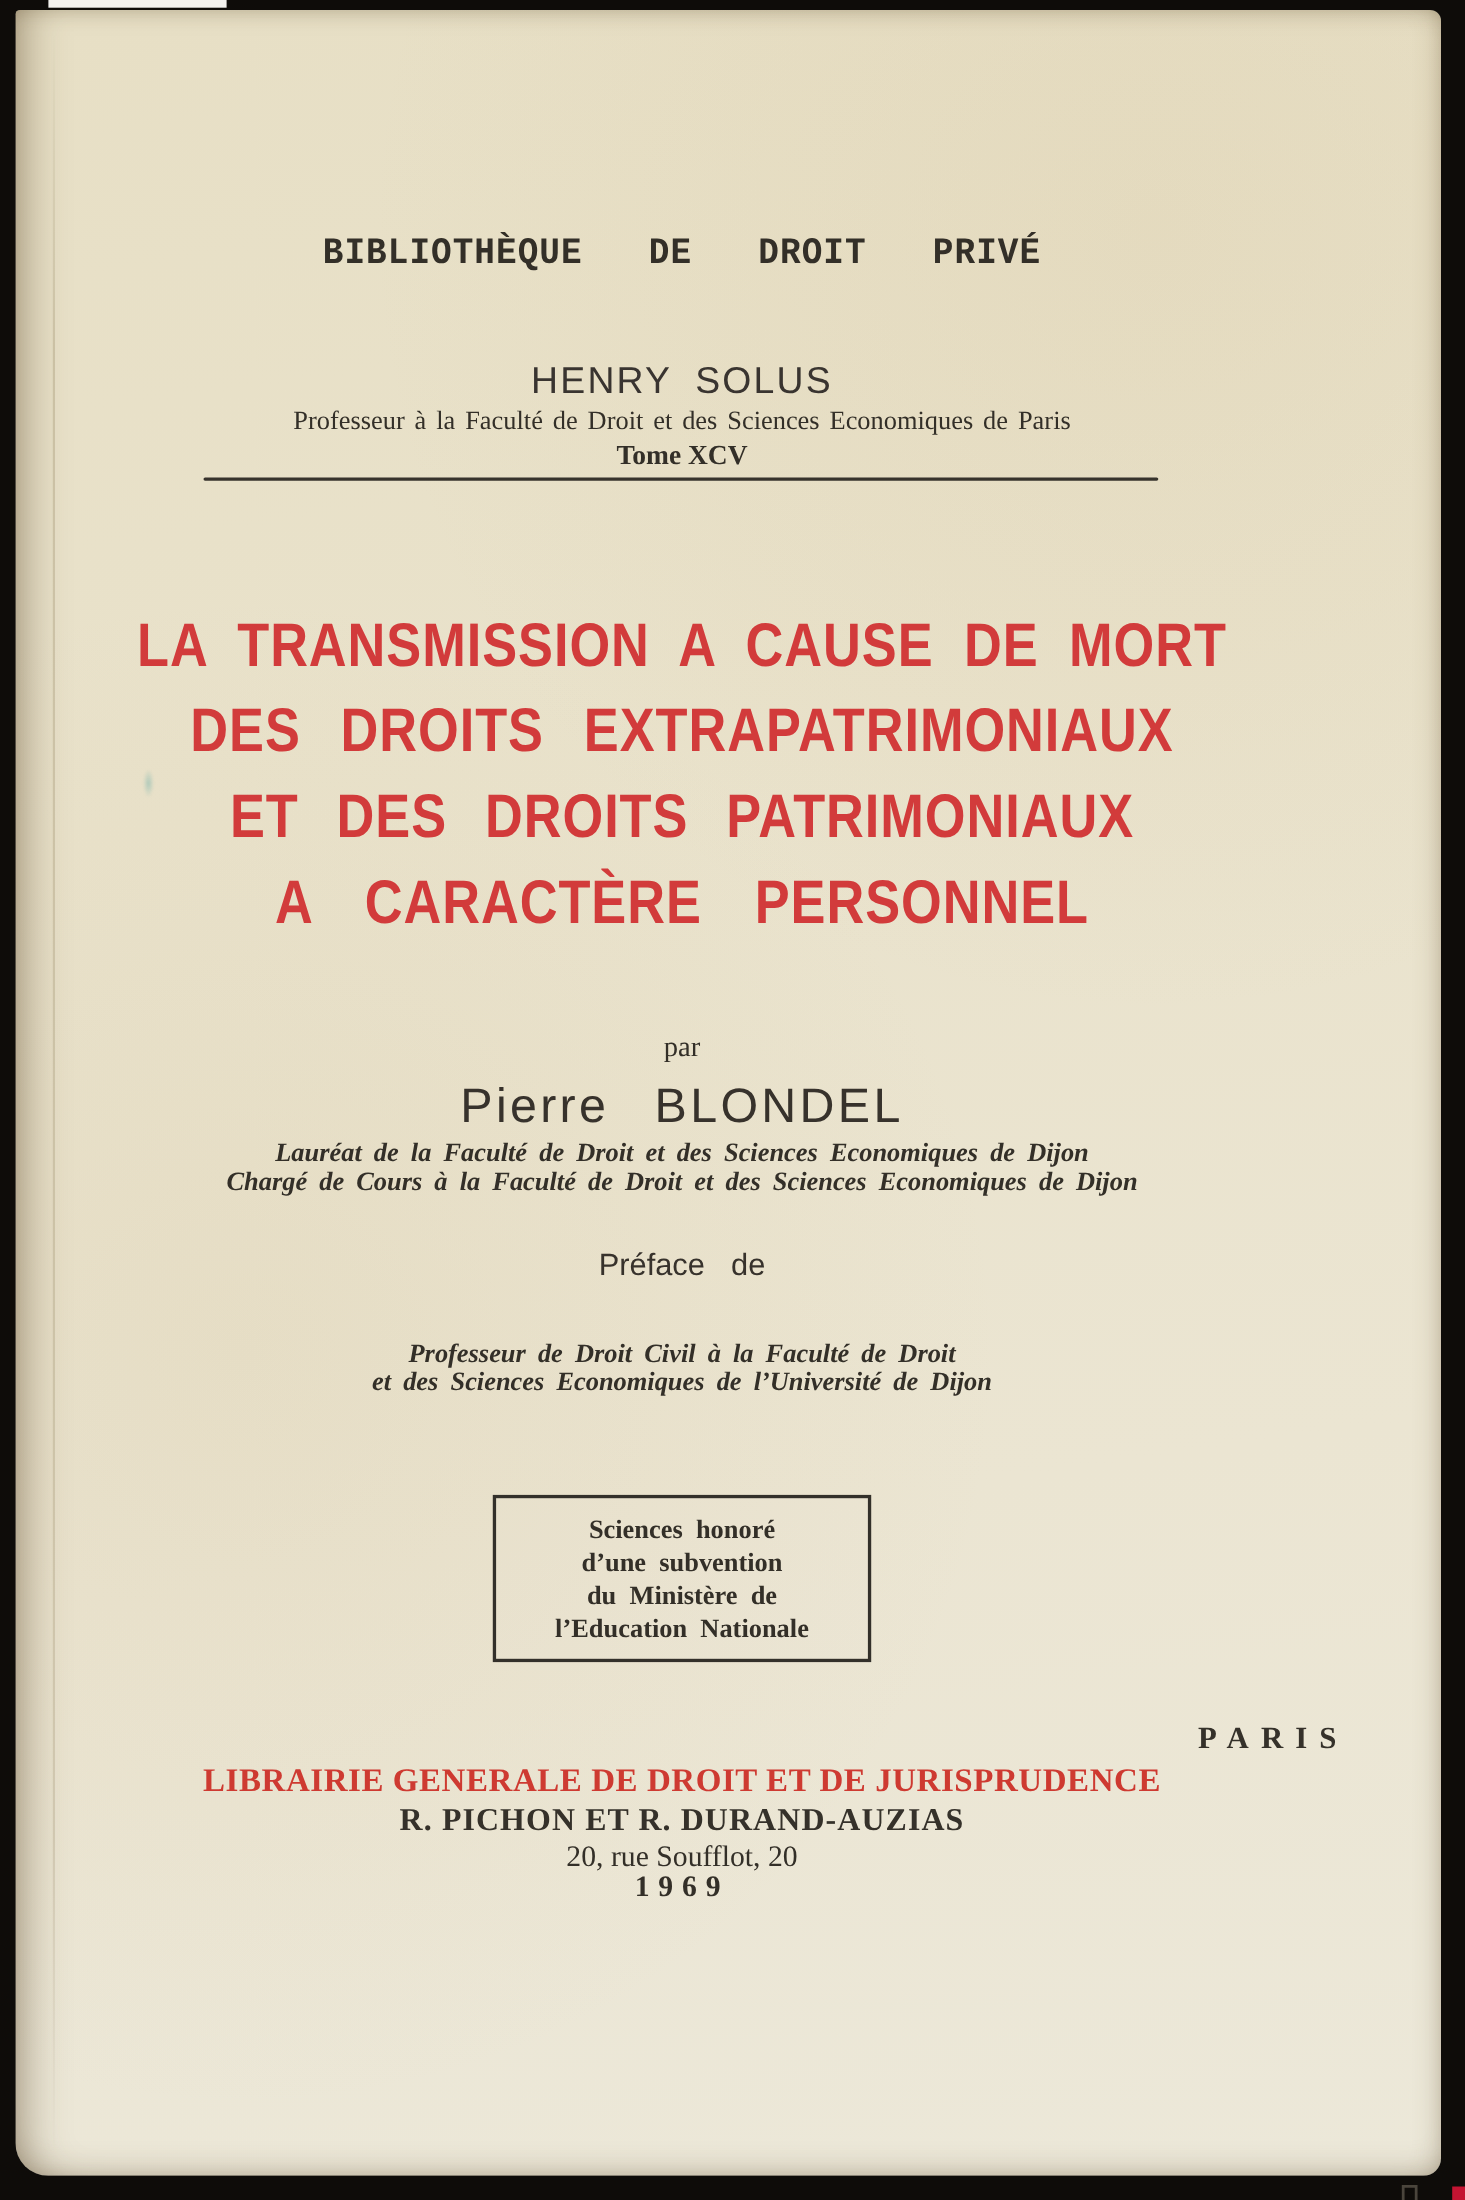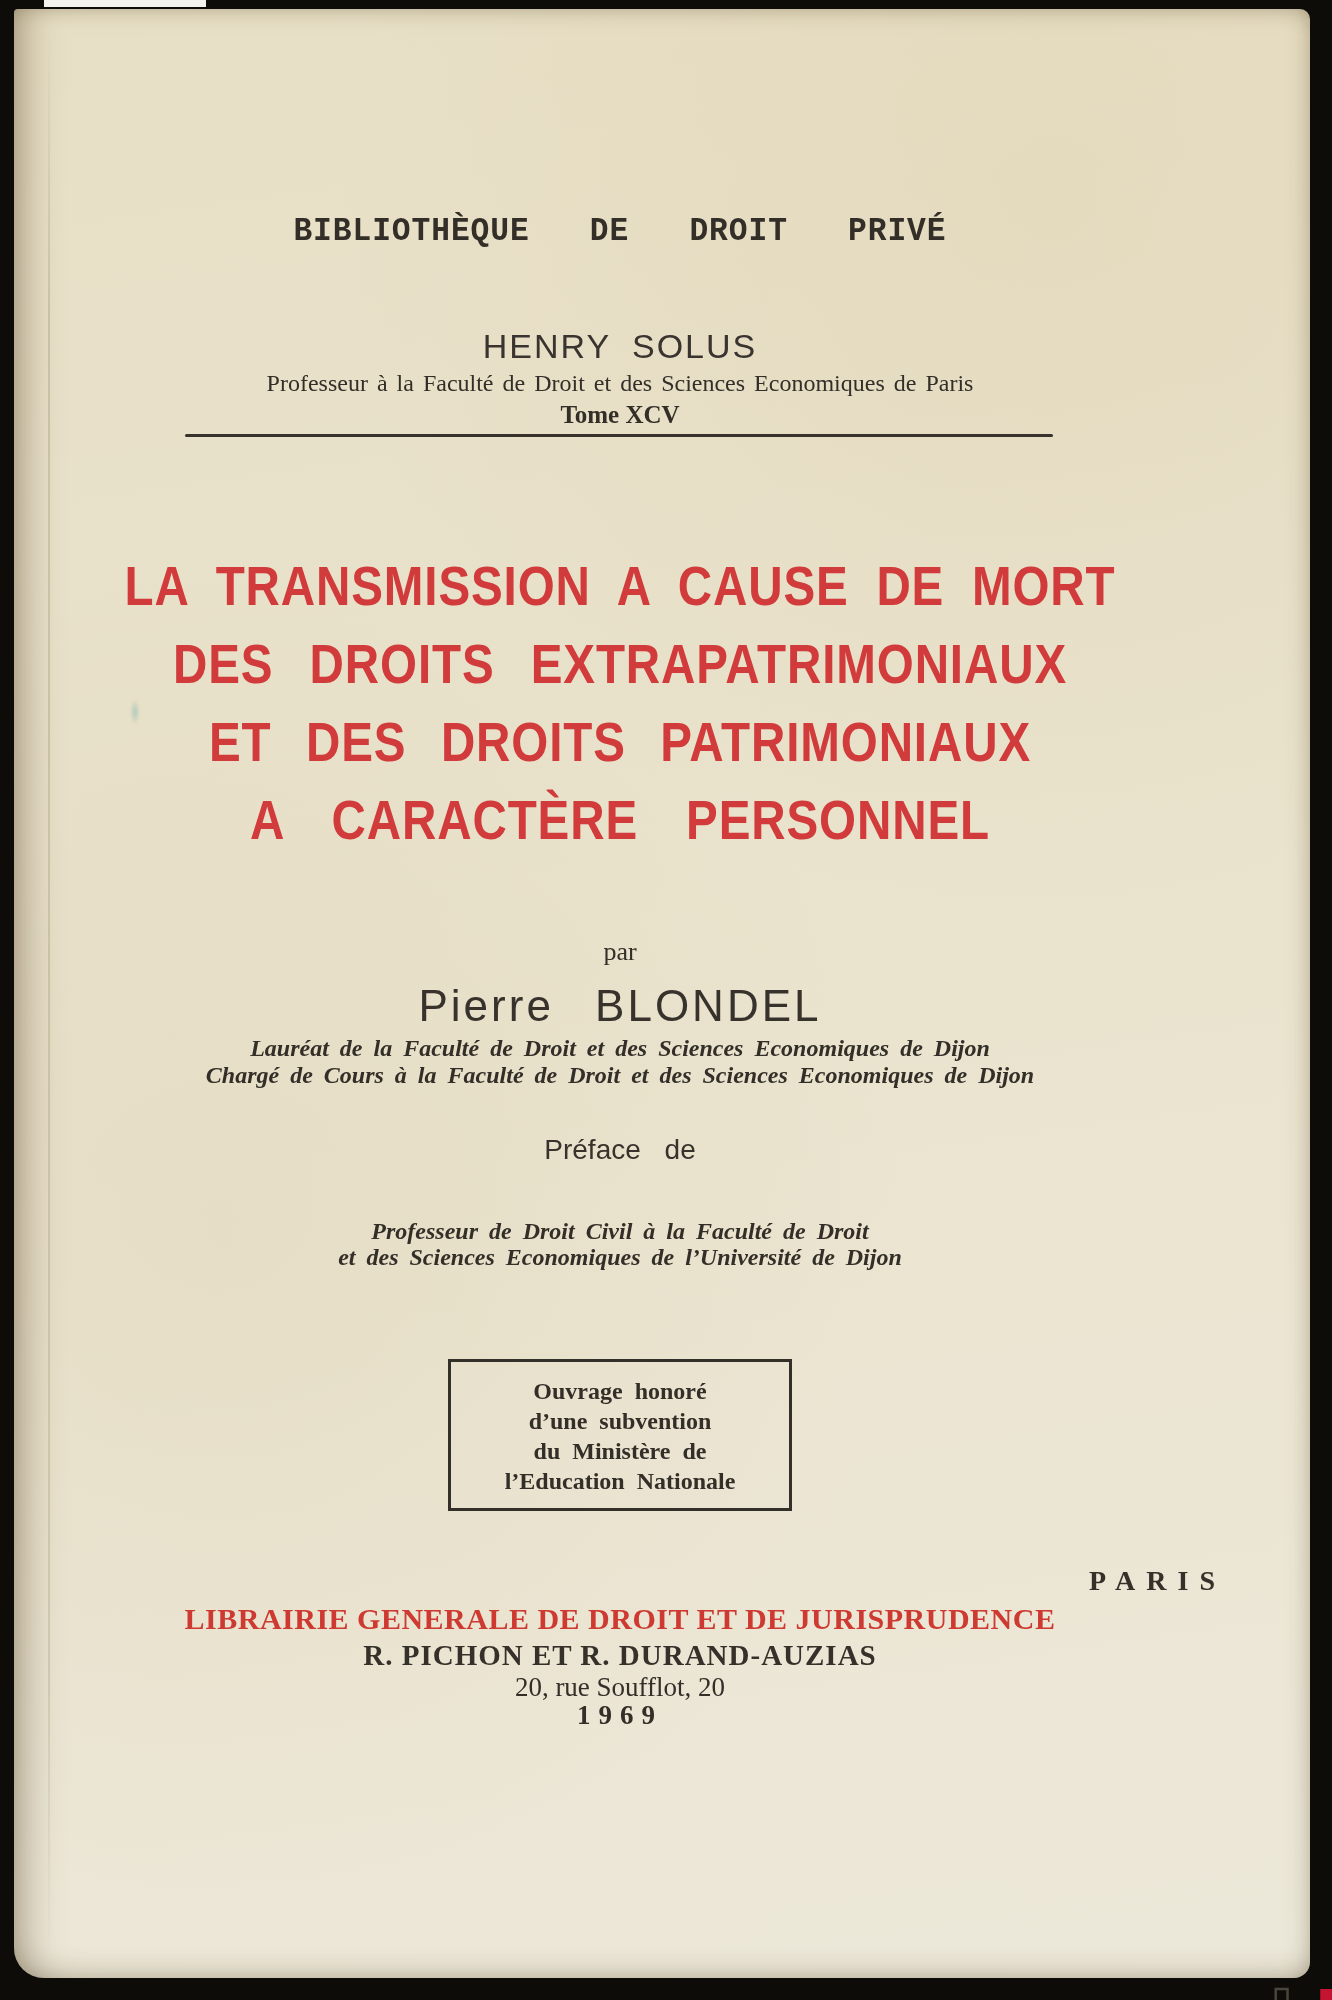--- a/index.html
+++ b/index.html
@@ -151,21 +151,21 @@
   <div class="row author-name">Pierre BLONDEL</div>
   <div class="row cred cred-a1">Lauréat de la Faculté de Droit et des Sciences Economiques de Dijon</div>
   <div class="row cred cred-a2">Chargé de Cours à la Faculté de Droit et des Sciences Economiques de Dijon</div>
 
   <div class="row preface-label">Préface de</div>
   <div class="row cred cred-p1">Professeur de Droit Civil à la Faculté de Droit</div>
   <div class="row cred cred-p2">et des Sciences Economiques de l’Université de Dijon</div>
 
   <div class="row box-row">
     <div class="sub-box">
-      <div>Ouvrage honoré</div>
+      <div>Sciences honoré</div>
       <div>d’une subvention</div>
       <div>du Ministère de</div>
       <div>l’Education Nationale</div>
     </div>
   </div>
 
   <div class="row city">PARIS</div>
   <div class="row publisher" style="color:#ce3a31;">LIBRAIRIE GENERALE DE DROIT ET DE JURISPRUDENCE</div>
   <div class="row printers">R. PICHON ET R. DURAND-AUZIAS</div>
   <div class="row address">20, rue Soufflot, 20</div>

